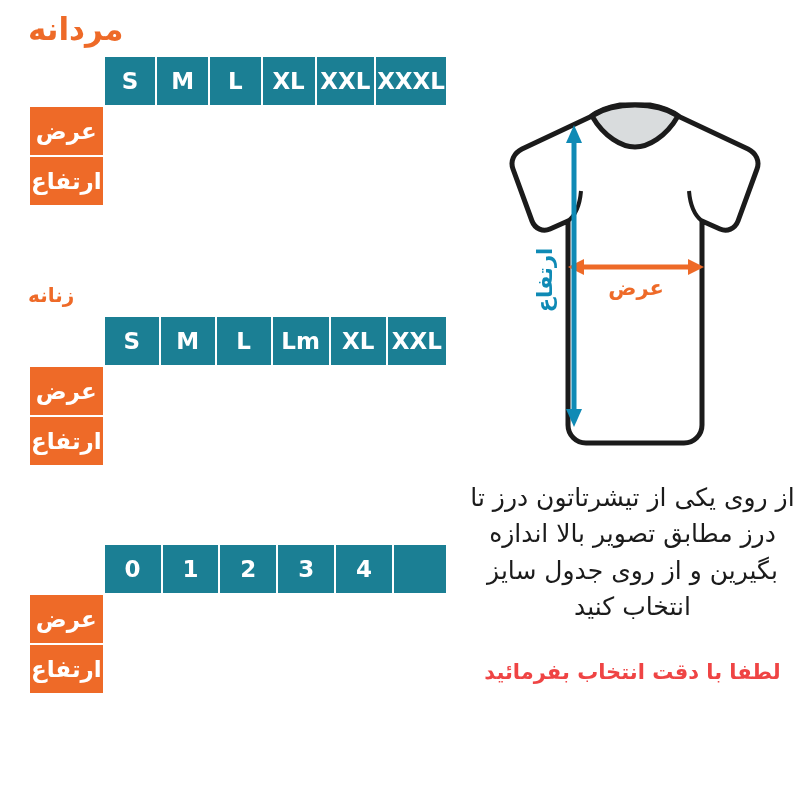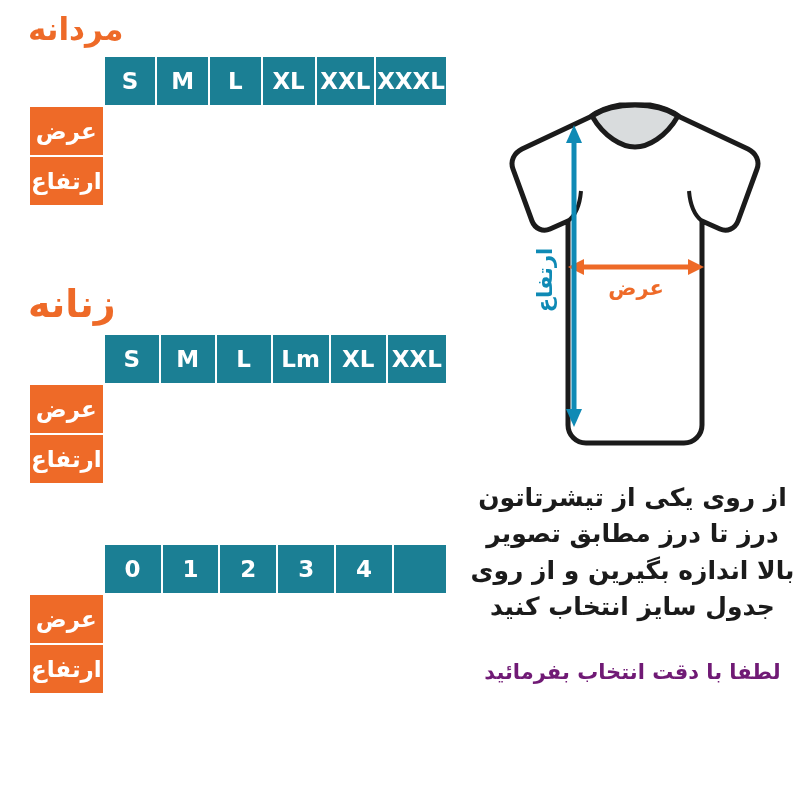--- a/index.html
+++ b/index.html
@@ -13,21 +13,21 @@
   .page{position:relative;width:800px;height:608px;}
 
   
   .left{position:absolute;left:0;top:0;width:470px;height:800px;}
 
   .section{position:absolute;}
   .sec-title{
     text-align:left;
     color:#ee6a28;
     font-weight:bold;
-    font-size:38px;
+    font-size:20px;
     line-height:1;
     padding-right:6px;
     direction:rtl;
   }
   .sec-title.men{font-size:31px;}
   table.sizes{
     border-collapse:collapse;
     margin-top:10px;
     direction:ltr;
   }
@@ -48,25 +48,25 @@
   
   .w-lbl{width:54px;}
   .w-col{width:58px;}
 
   
   .right{position:absolute;left:470px;top:0;width:330px;height:800px;}
   .shirt-wrap{position:absolute;left:10px;top:95px;width:310px;height:370px;}
   .desc{
     position:absolute;left:0;top:480px;width:325px;
     text-align:center;color:#1b1b1b;font-size:25px;line-height:1.45;
-    font-weight:bold;direction:rtl;
+    font-weight:normal;direction:rtl;
   }
   .warn{
     position:absolute;left:0;top:660px;width:325px;
-    text-align:center;color:#701a75;font-size:21px;font-weight:bold;direction:rtl;
+    text-align:center;color:#ef4444;font-size:21px;font-weight:bold;direction:rtl;
   }
 </style>
 </head>
 <body>
 
 <div class="page">
 
   <div class="left">
 
     <div class="section" style="left:28px;top:14px;width:420px;">

